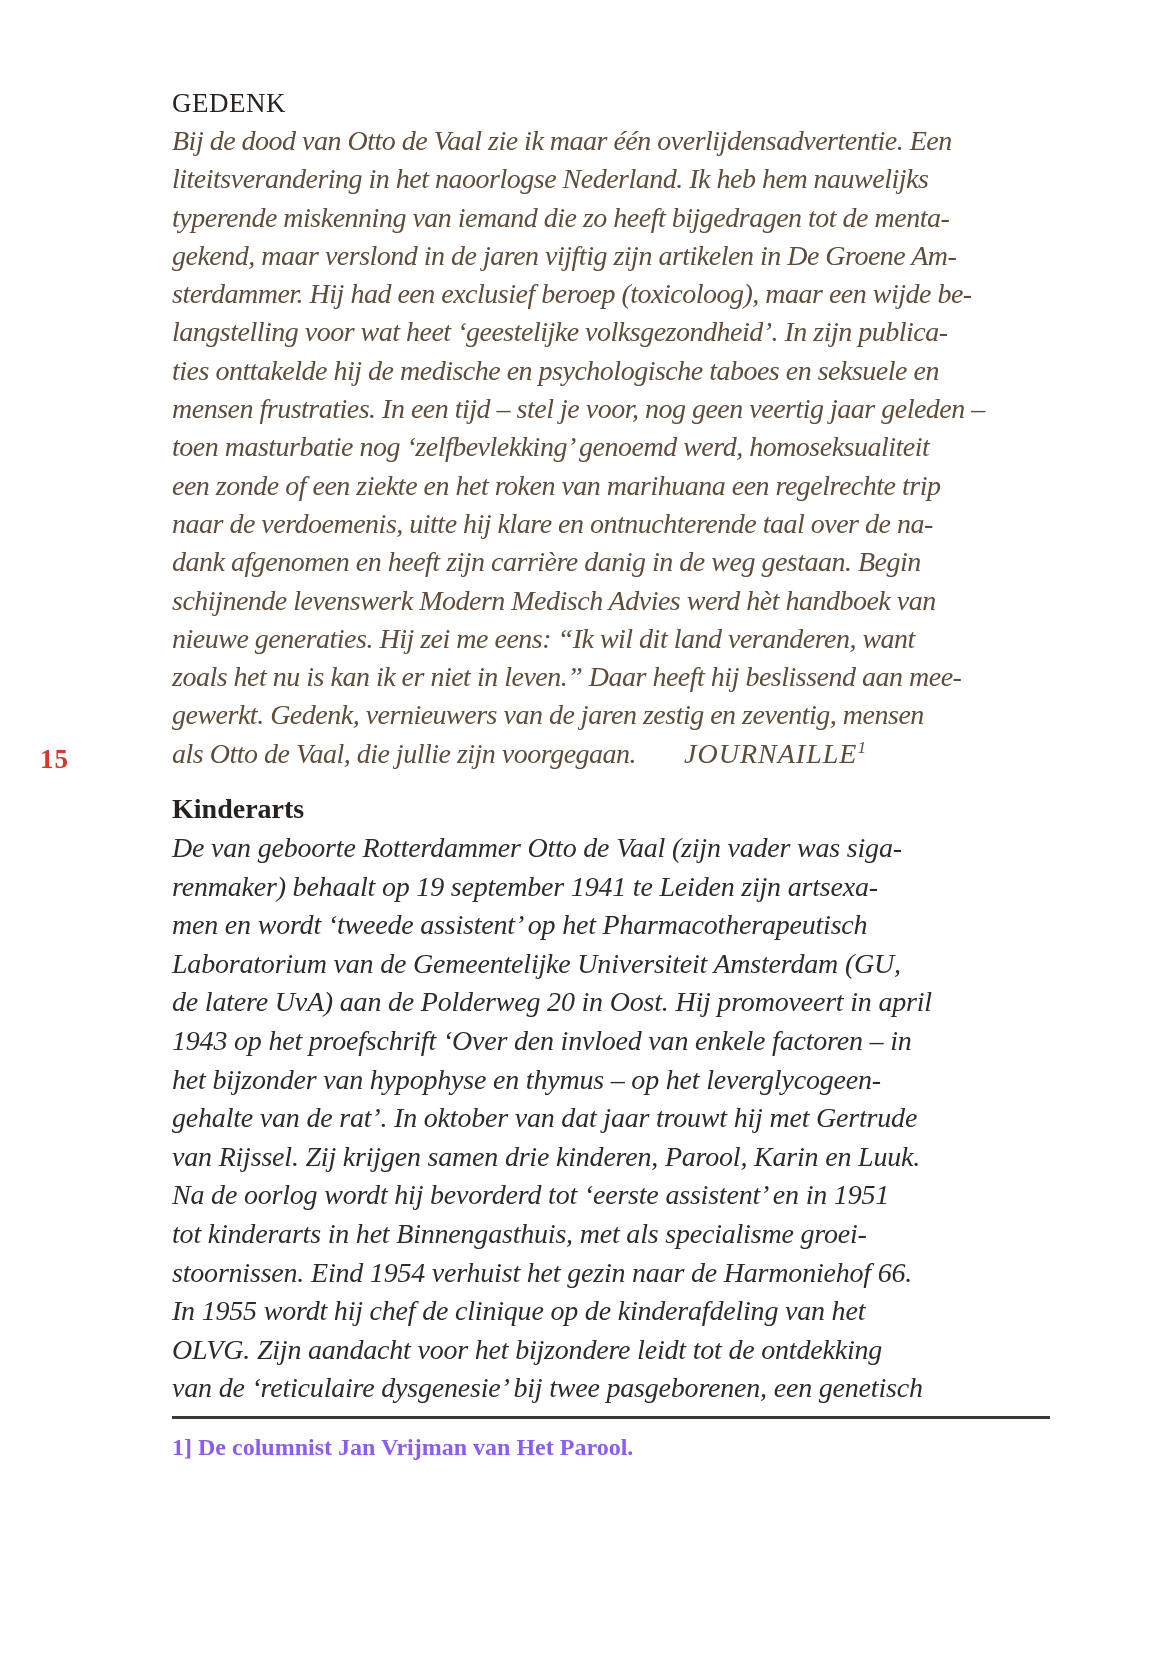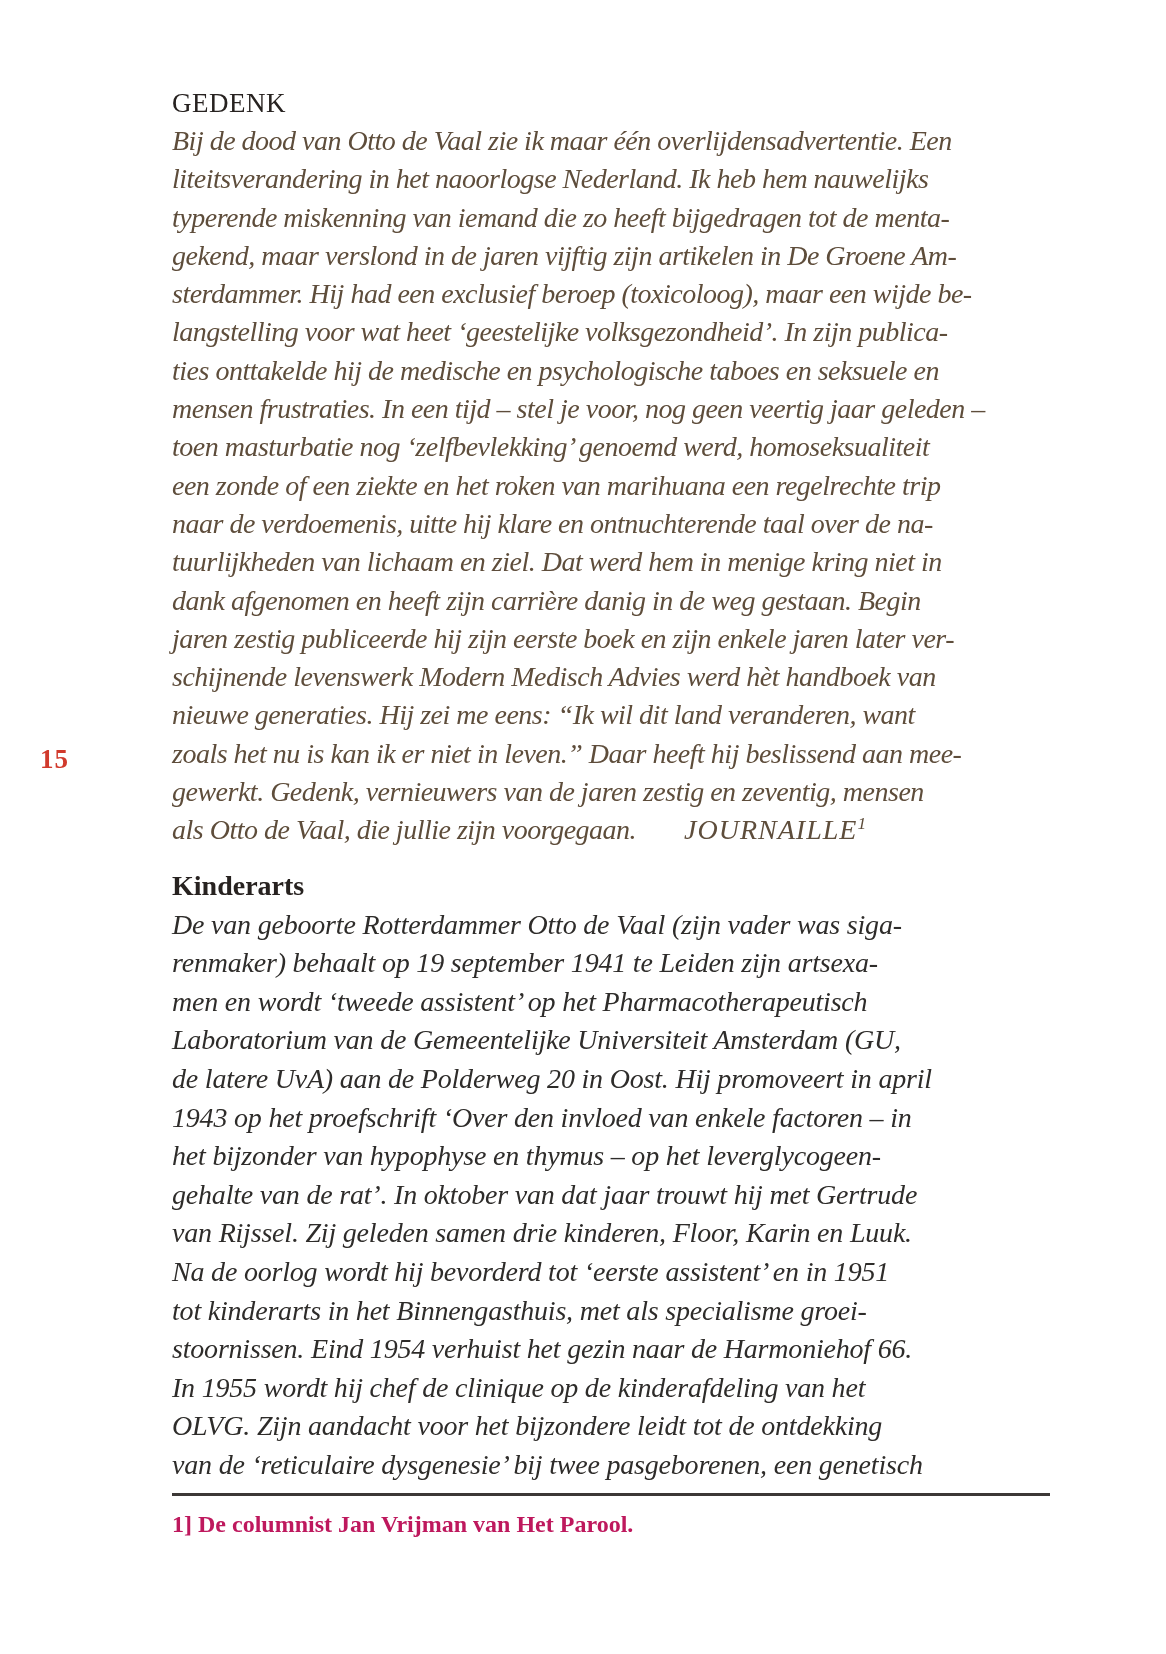--- a/index.html
+++ b/index.html
@@ -70,21 +70,21 @@
     margin-top: 8px;
     border: none;
     border-top: 3px solid #3c3836;
     width: 100%;
   }
   .footnote {
     margin-top: 13px;
     font-size: 24px;
     line-height: 30px;
     font-weight: bold;
-    color: #be185d;
+    color: #8b5cf6;
   }
 </style>
 </head>
 <body>
 
 <div class="page">
 
   <div class="folio">15</div>
 
   <div class="content">
@@ -97,23 +97,21 @@
           <div class="line">liteitsverandering in het naoorlogse Nederland. Ik heb hem nauwelijks</div>
           <div class="line">typerende miskenning van iemand die zo heeft bijgedragen tot de menta-</div>
           <div class="line">gekend, maar verslond in de jaren vijftig zijn artikelen in De Groene Am-</div>
           <div class="line">sterdammer. Hij had een exclusief beroep (toxicoloog), maar een wijde be-</div>
           <div class="line">langstelling voor wat heet ‘geestelijke volksgezondheid’. In zijn publica-</div>
           <div class="line">ties onttakelde hij de medische en psychologische taboes en seksuele en</div>
           <div class="line">mensen frustraties. In een tijd – stel je voor, nog geen veertig jaar geleden –</div>
           <div class="line">toen masturbatie nog ‘zelfbevlekking’ genoemd werd, homoseksualiteit</div>
           <div class="line">een zonde of een ziekte en het roken van marihuana een regelrechte trip</div>
           <div class="line">naar de verdoemenis, uitte hij klare en ontnuchterende taal over de na-</div>
-          <div class="line">tuurlijkheden van lichaam en ziel. Dat werd hem in menige kring niet in</div>
           <div class="line">dank afgenomen en heeft zijn carrière danig in de weg gestaan. Begin</div>
-          <div class="line">jaren zestig publiceerde hij zijn eerste boek en zijn enkele jaren later ver-</div>
           <div class="line">schijnende levenswerk Modern Medisch Advies werd hèt handboek van</div>
           <div class="line">nieuwe generaties. Hij zei me eens: “Ik wil dit land veranderen, want</div>
           <div class="line">zoals het nu is kan ik er niet in leven.” Daar heeft hij beslissend aan mee-</div>
           <div class="line">gewerkt. Gedenk, vernieuwers van de jaren zestig en zeventig, mensen</div>
         </div>
       <div class="line">
         <span>als Otto de Vaal, die jullie zijn voorgegaan.</span><span class="signature">JOURNAILLE</span><sup class="signature-sup">1</sup>
       </div>
     </div>
 
@@ -122,21 +120,21 @@
     <div class="bio-body">
       <div>
           <div class="line">De van geboorte Rotterdammer Otto de Vaal (zijn vader was siga-</div>
           <div class="line">renmaker) behaalt op 19 september 1941 te Leiden zijn artsexa-</div>
           <div class="line">men en wordt ‘tweede assistent’ op het Pharmacotherapeutisch</div>
           <div class="line">Laboratorium van de Gemeentelijke Universiteit Amsterdam (GU,</div>
           <div class="line">de latere UvA) aan de Polderweg 20 in Oost. Hij promoveert in april</div>
           <div class="line">1943 op het proefschrift ‘Over den invloed van enkele factoren – in</div>
           <div class="line">het bijzonder van hypophyse en thymus – op het leverglycogeen-</div>
           <div class="line">gehalte van de rat’. In oktober van dat jaar trouwt hij met Gertrude</div>
-          <div class="line">van Rijssel. Zij geleden samen drie kinderen, Floor, Karin en Luuk.</div>
+          <div class="line">van Rijssel. Zij krijgen samen drie kinderen, Parool, Karin en Luuk.</div>
           <div class="line">Na de oorlog wordt hij bevorderd tot ‘eerste assistent’ en in 1951</div>
           <div class="line">tot kinderarts in het Binnengasthuis, met als specialisme groei-</div>
           <div class="line">stoornissen. Eind 1954 verhuist het gezin naar de Harmoniehof 66.</div>
           <div class="line">In 1955 wordt hij chef de clinique op de kinderafdeling van het</div>
           <div class="line">OLVG. Zijn aandacht voor het bijzondere leidt tot de ontdekking</div>
           <div class="line">van de ‘reticulaire dysgenesie’ bij twee pasgeborenen, een genetisch</div>
         </div>
     </div>
 
     <hr class="footnote-rule">

